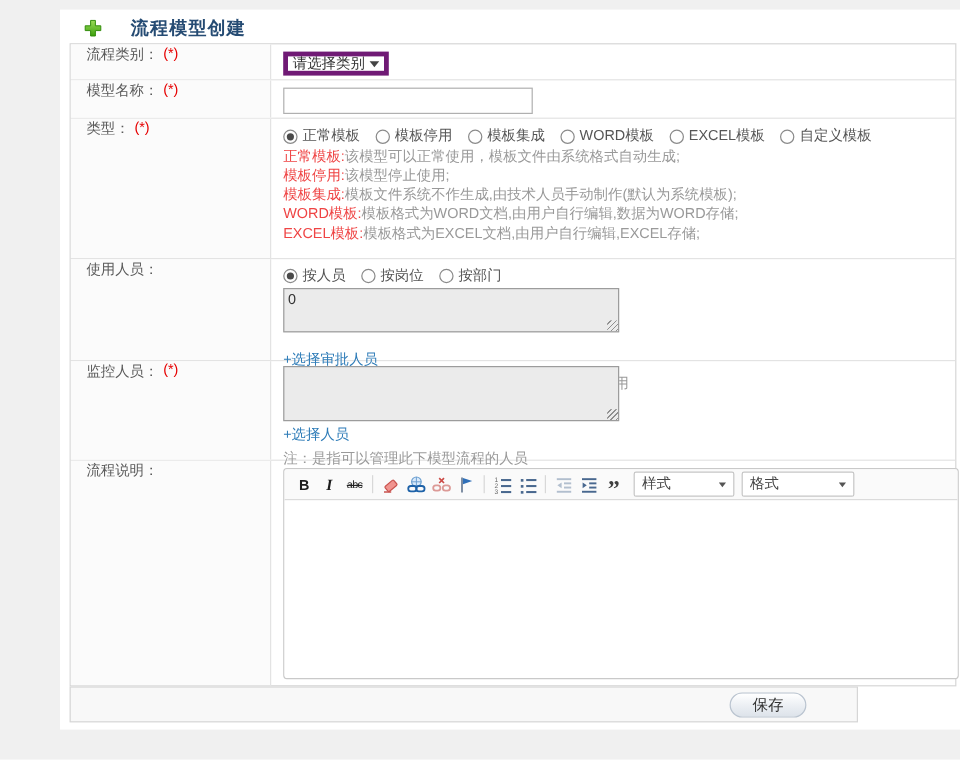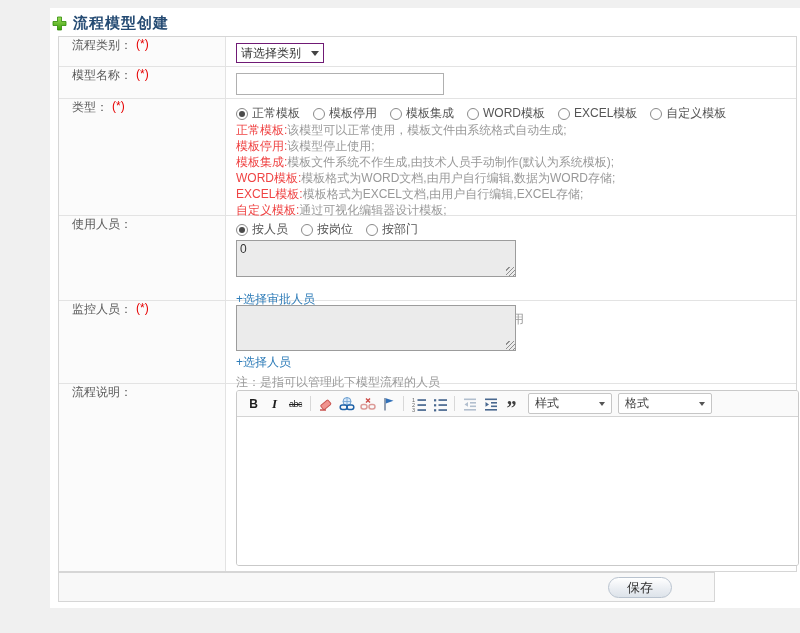--- a/index.html
+++ b/index.html
@@ -10,21 +10,21 @@
     font-family:"Liberation Sans","DejaVu Sans",sans-serif;
     font-size:12px;
     color:#555;
     overflow:hidden;
   }
   .panel {
     position:absolute; left:50px; top:8px; width:750px; height:600px;
     background:#ffffff;
   }
   
-  .title-bar { position:absolute; left:2px; top:6px; display:flex; align-items:center; gap:6px; }
+  .title-bar { position:absolute; left:20px; top:6px; display:flex; align-items:center; gap:24px; }
   .page-title { font-size:15px; font-weight:bold; color:#254b73; letter-spacing:1px; }
   
   .form-table {
     position:absolute; left:8px; top:28px; width:739px;
     border:1px solid #d6d6d6; background:#fff;
   }
   .row { display:flex; border-bottom:1px solid #e3e3e3; }
   .row:last-child { border-bottom:none; }
   .cell-label {
     width:167px; min-width:167px;
@@ -35,21 +35,21 @@
     color:#5a5a5a;
   }
   .req { color:#e60000; margin-left:4px; }
   .cell-content { flex:1; padding:5px 10px; position:relative; }
   .h30{height:30px} .h32{height:32px} .h117{height:117px} .h85{height:85px} .h83{height:83px} .h187{height:187px}
 
   
   .fake-select {
     display:inline-flex; align-items:center; justify-content:space-between;
     width:88px; height:20px; margin-top:1px;
-    border:1px solid #701a75; background:#fff; color:#333;
+    border:4px solid #701a75; background:#fff; color:#333;
     padding:4px 4px; cursor:default;
   }
   .caret-down { width:0; height:0; border-left:4px solid transparent; border-right:4px solid transparent; border-top:5px solid #444; }
   .text-input {
     width:208px; height:22px; margin-top:1px;
     border:1px solid #b0b0b0; background:#fff; padding:0 4px;
     font-family:inherit; font-size:12px; color:#333;
   }
   .radio-line { display:flex; align-items:center; margin-top:1px; }
   .radio-opt { display:inline-flex; align-items:center; margin-right:13px; color:#555; cursor:default; }
@@ -205,23 +205,20 @@
         </div>
         <div class="desc-line">
           <span class="term">模板集成:</span><span class="desc">模板文件系统不作生成,由技术人员手动制作(默认为系统模板);</span>
         </div>
         <div class="desc-line">
           <span class="term">WORD模板:</span><span class="desc">模板格式为WORD文档,由用户自行编辑,数据为WORD存储;</span>
         </div>
         <div class="desc-line">
           <span class="term">EXCEL模板:</span><span class="desc">模板格式为EXCEL文档,由用户自行编辑,EXCEL存储;</span>
         </div>
-        <div class="desc-line">
-          <span class="term">自定义模板:</span><span class="desc">通过可视化编辑器设计模板;</span>
-        </div>
       </div>
     </div>
 
     <div class="row h85">
       <div class="cell-label">
         <span>使用人员：</span>
       </div>
       <div class="cell-content" style="padding-top:4px;">
         <div class="radio-line">
           <label class="radio-opt">

